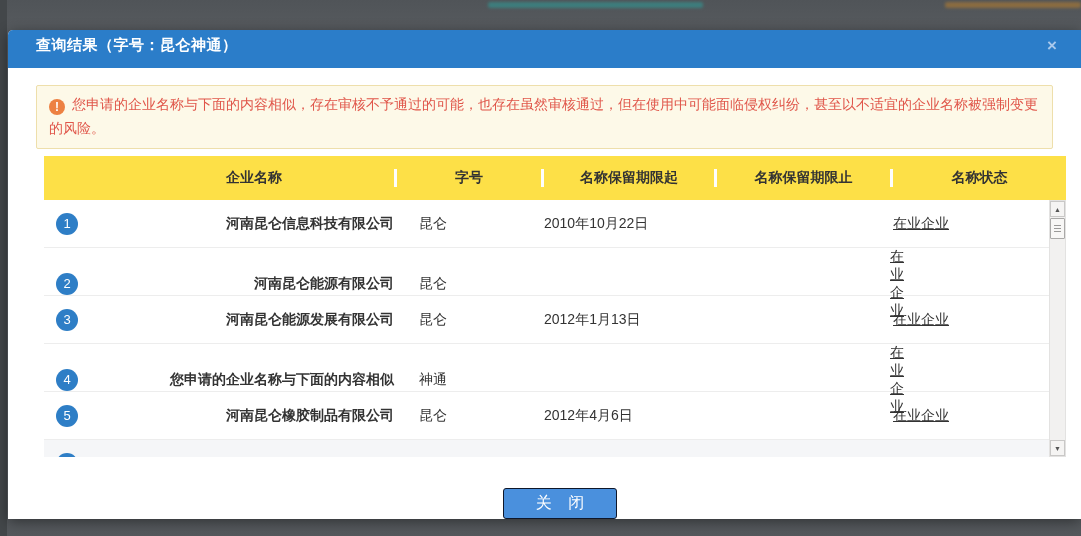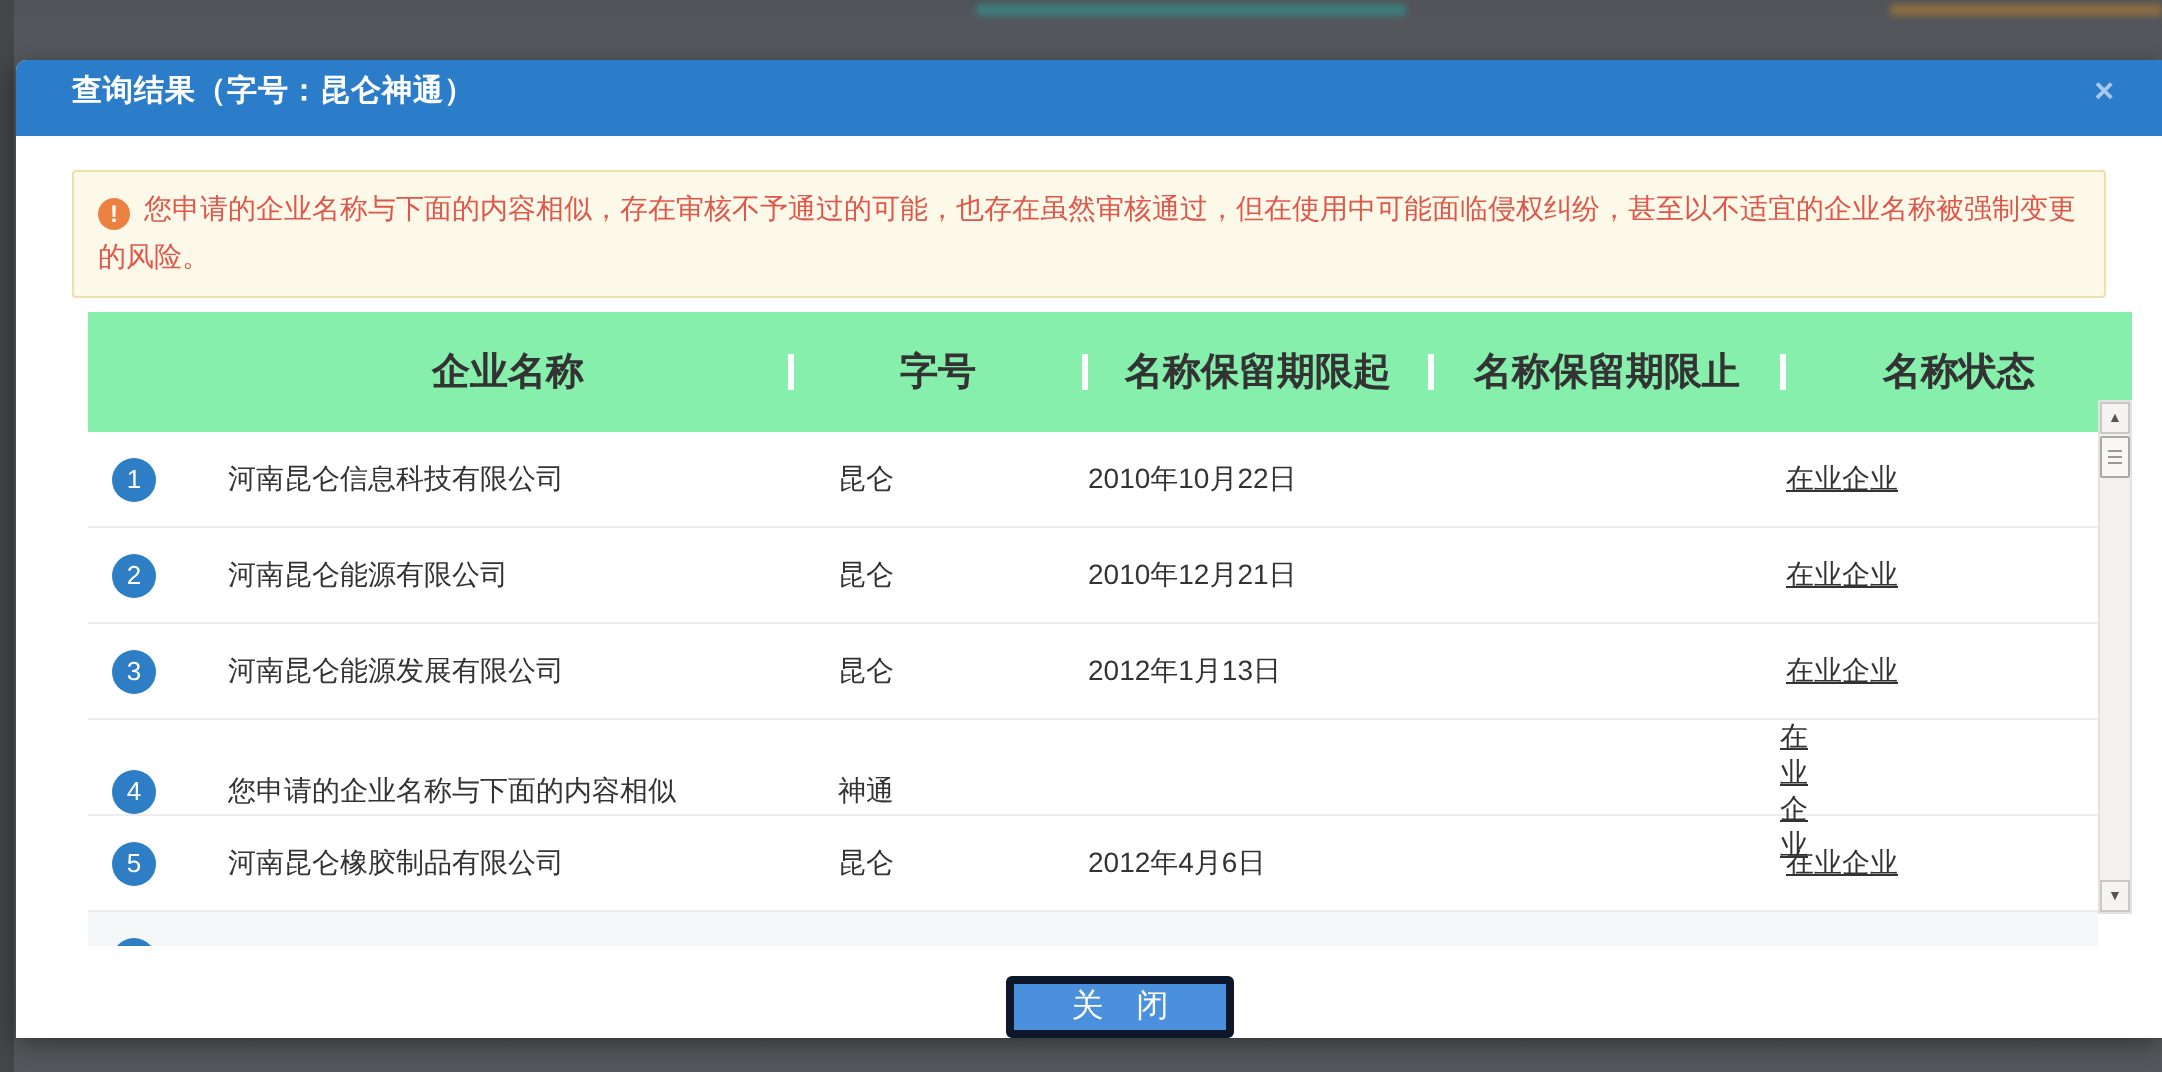--- a/index.html
+++ b/index.html
@@ -51,34 +51,34 @@
   }
 
   
   .table { position:relative; margin:7px 23px 0 36px; width:1022px; }
   .grid {
     display:grid;
     grid-template-columns:70px 280px 3px 144px 3px 170px 3px 173px 3px 1fr;
     align-items:center;
   }
   .thead {
-    height:60px; background:#86efac; font-size:19px; font-weight:bold; color:#333;
+    height:44px; background:#fde047; font-size:14px; font-weight:bold; color:#333;
   }
   .thead .cell { text-align:center; }
   .thead .sep { width:3px; height:18px; background:#fdfdfd; justify-self:center; }
 
   .tbody { width:1005px; height:257px; overflow:hidden; background:#fff; }
   .row { height:48px; border-bottom:1px solid #ededed; font-size:14px; color:#333; background:#fff; }
   .row.partial { background:#f5f6f8; border-bottom:none; }
   .badge {
     display:inline-block; width:22px; height:22px; margin-left:12px;
     border-radius:50%; background:#2e7ec6; color:#fff; font-size:13px;
     text-align:center; line-height:22px;
   }
-  .c-name { text-align:left; }
+  .c-name { text-align:right;font-weight:bold; }
   .c-font { text-align:left; padding-left:22px; }
   .c-start,.c-end,.c-status { text-align:left; }
   .c-status a { color:#333; text-decoration:underline; cursor:pointer; }
 
   
   .scrollbar {
     position:absolute; top:44px; right:0; width:17px; height:257px;
     background:#f2f1f0; border:1px solid #e3e2e1;
   }
   .sb-btn {
@@ -92,21 +92,21 @@
     position:absolute; left:0; top:17px; width:15px; height:21px;
     background:#f8f7f6; border:1px solid #aaa9a8; border-radius:1px;
     display:flex; flex-direction:column; justify-content:center; gap:2px;
     padding:0 3px; cursor:pointer;
   }
   .sb-thumb i { display:block; height:1px; background:#9a9998; }
 
   
   .close-btn {
     position:absolute; left:495px; top:403px; width:114px; height:31px;
-    background:#4a90dd; border:4px solid #0f172a; border-radius:3px;
+    background:#4a90dd; border:1px solid #0f172a; border-radius:3px;
     color:#fff; font-size:16px; letter-spacing:6px; text-indent:6px;
     font-family:inherit; cursor:pointer;
   }
 </style>
 </head>
 <body>
 
 <div class="page">
   <div class="dim-frag teal"></div>
   <div class="dim-frag orange"></div>
@@ -151,21 +151,20 @@
               <div class="cell c-end"></div>
               <div class="cell sep-b"></div>
               <div class="cell c-status"><a>在业企业</a></div>
             </div>
             <div class="row grid">
               <div class="cell c-num"><span class="badge">2</span></div>
               <div class="cell c-name">河南昆仑能源有限公司</div>
               <div class="cell sep-b"></div>
               <div class="cell c-font">昆仑</div>
               <div class="cell sep-b"></div>
-              <div class="cell c-start">2010年12月21日</div>
               <div class="cell sep-b"></div>
               <div class="cell c-end"></div>
               <div class="cell sep-b"></div>
               <div class="cell c-status"><a>在业企业</a></div>
             </div>
             <div class="row grid">
               <div class="cell c-num"><span class="badge">3</span></div>
               <div class="cell c-name">河南昆仑能源发展有限公司</div>
               <div class="cell sep-b"></div>
               <div class="cell c-font">昆仑</div>

